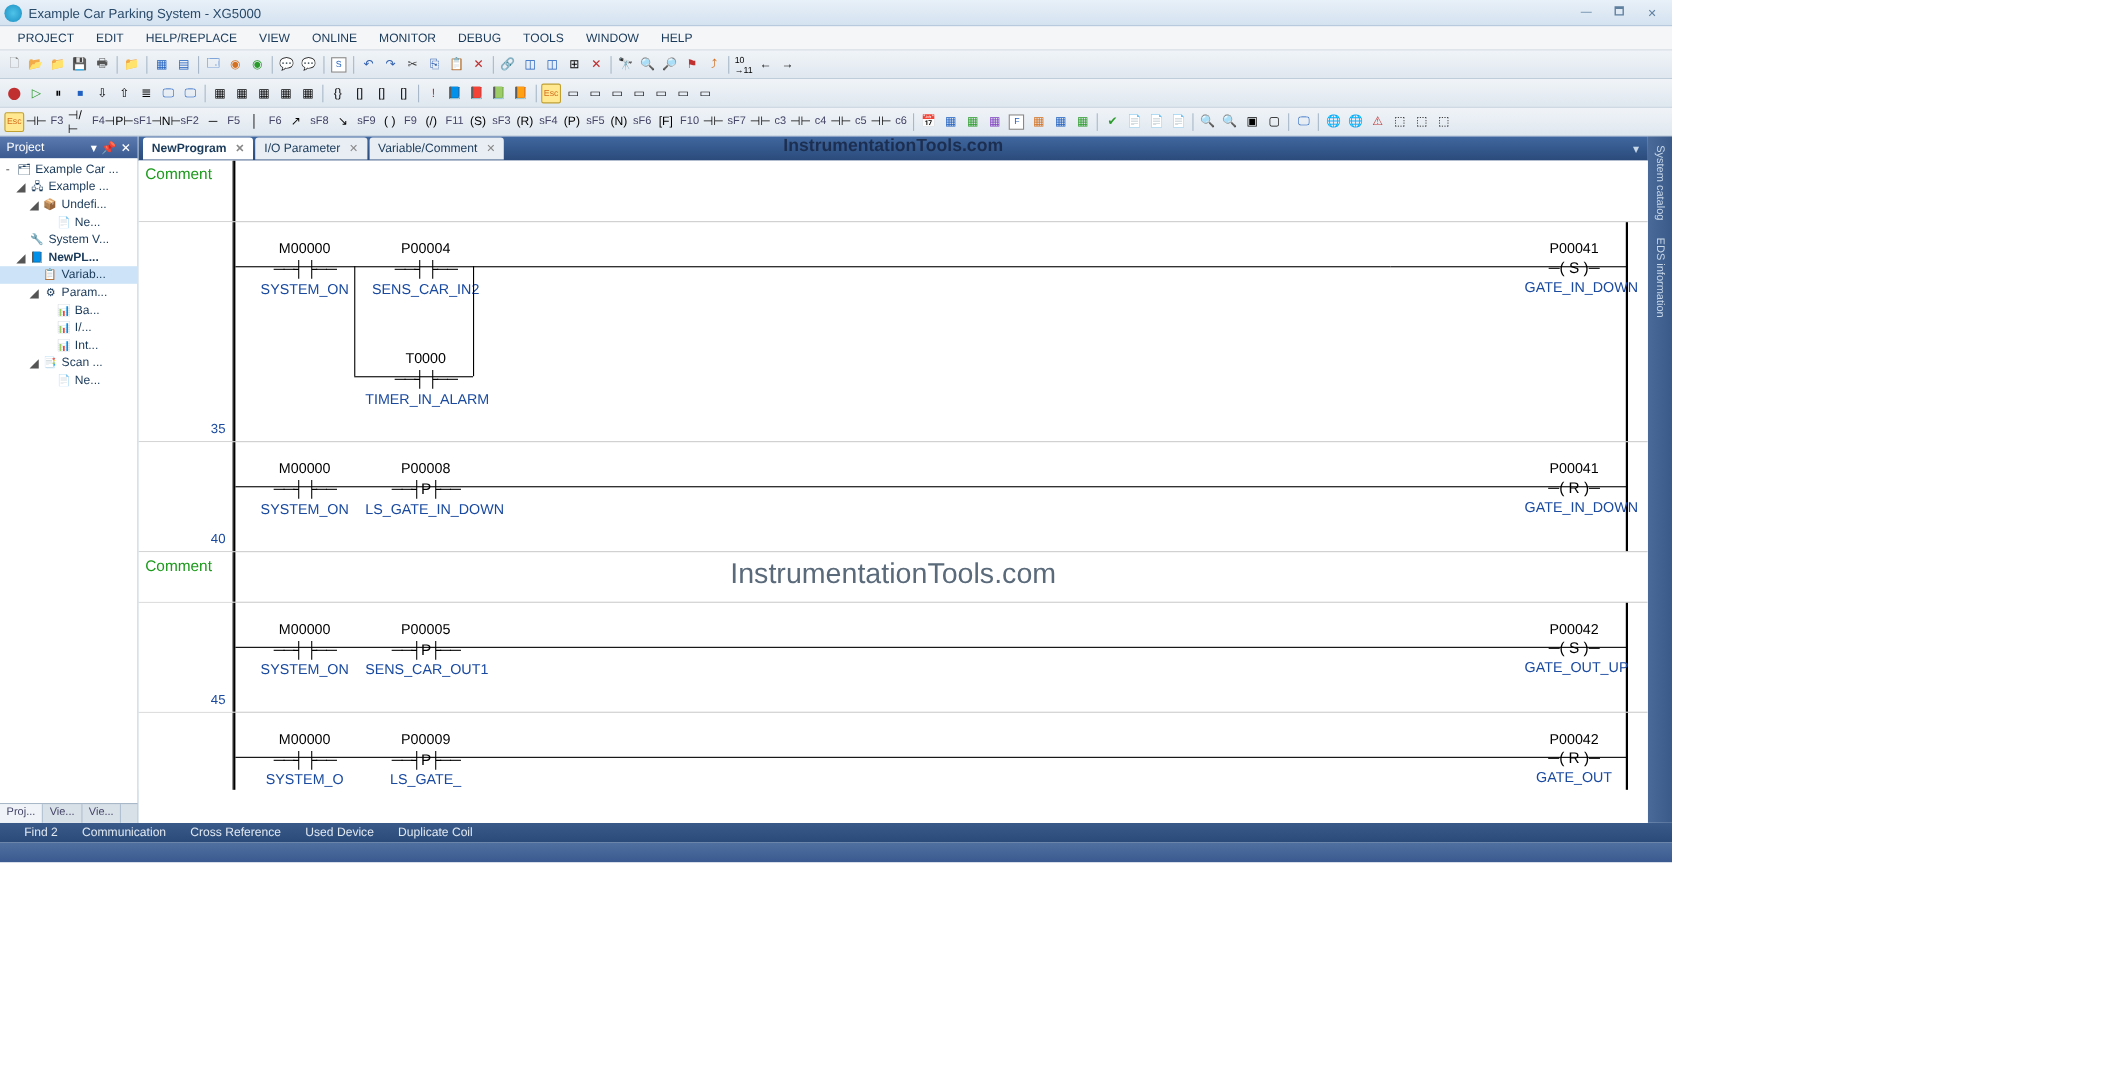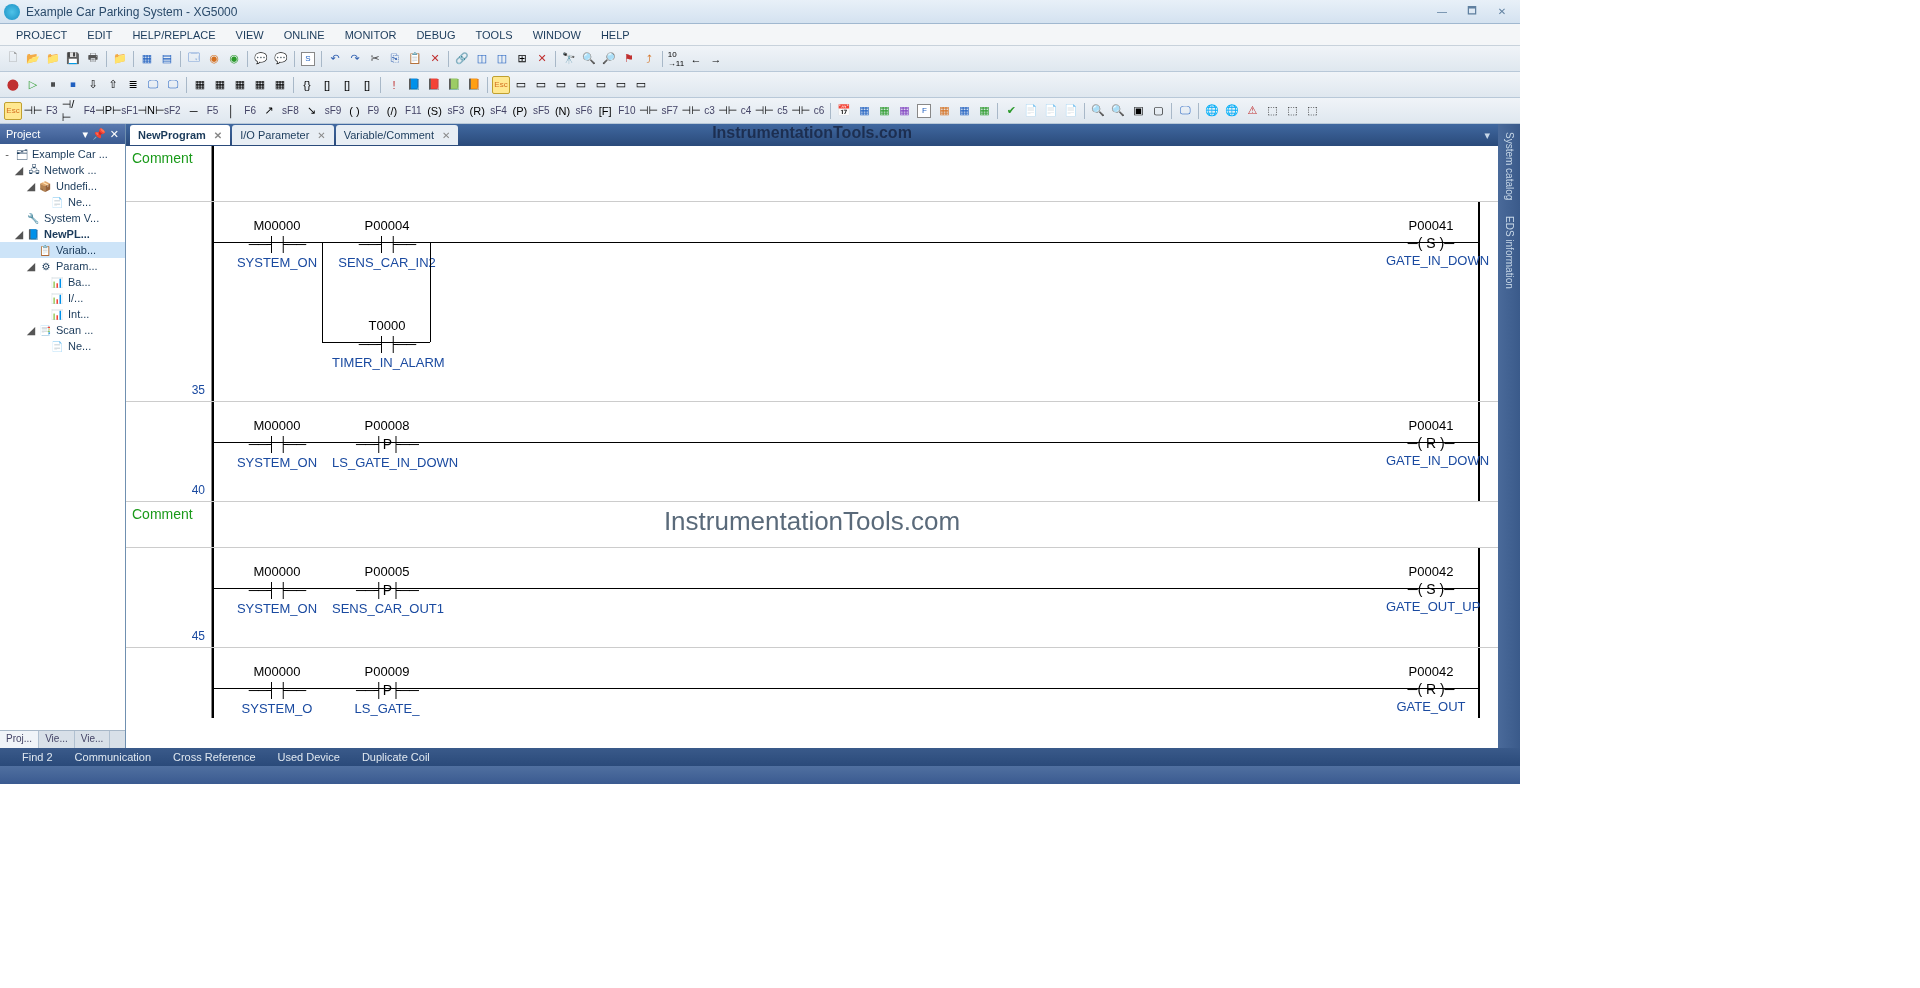--- a/index.html
+++ b/index.html
@@ -277,21 +277,21 @@
         <div class="tree-item">
           <span class="tree-ind" style="width:0px"></span>
           <span class="tree-exp">-</span>
           <span class="tree-ico">🗂</span>
           <span>Example Car ...</span>
         </div>
         <div class="tree-item">
           <span class="tree-ind" style="width:12px"></span>
           <span class="tree-exp">◢</span>
           <span class="tree-ico">🖧</span>
-          <span>Network ...</span>
+          <span>Example ...</span>
         </div>
         <div class="tree-item">
           <span class="tree-ind" style="width:24px"></span>
           <span class="tree-exp">◢</span>
           <span class="tree-ico">📦</span>
           <span>Undefi...</span>
         </div>
         <div class="tree-item">
           <span class="tree-ind" style="width:36px"></span>
           <span class="tree-exp"></span>

